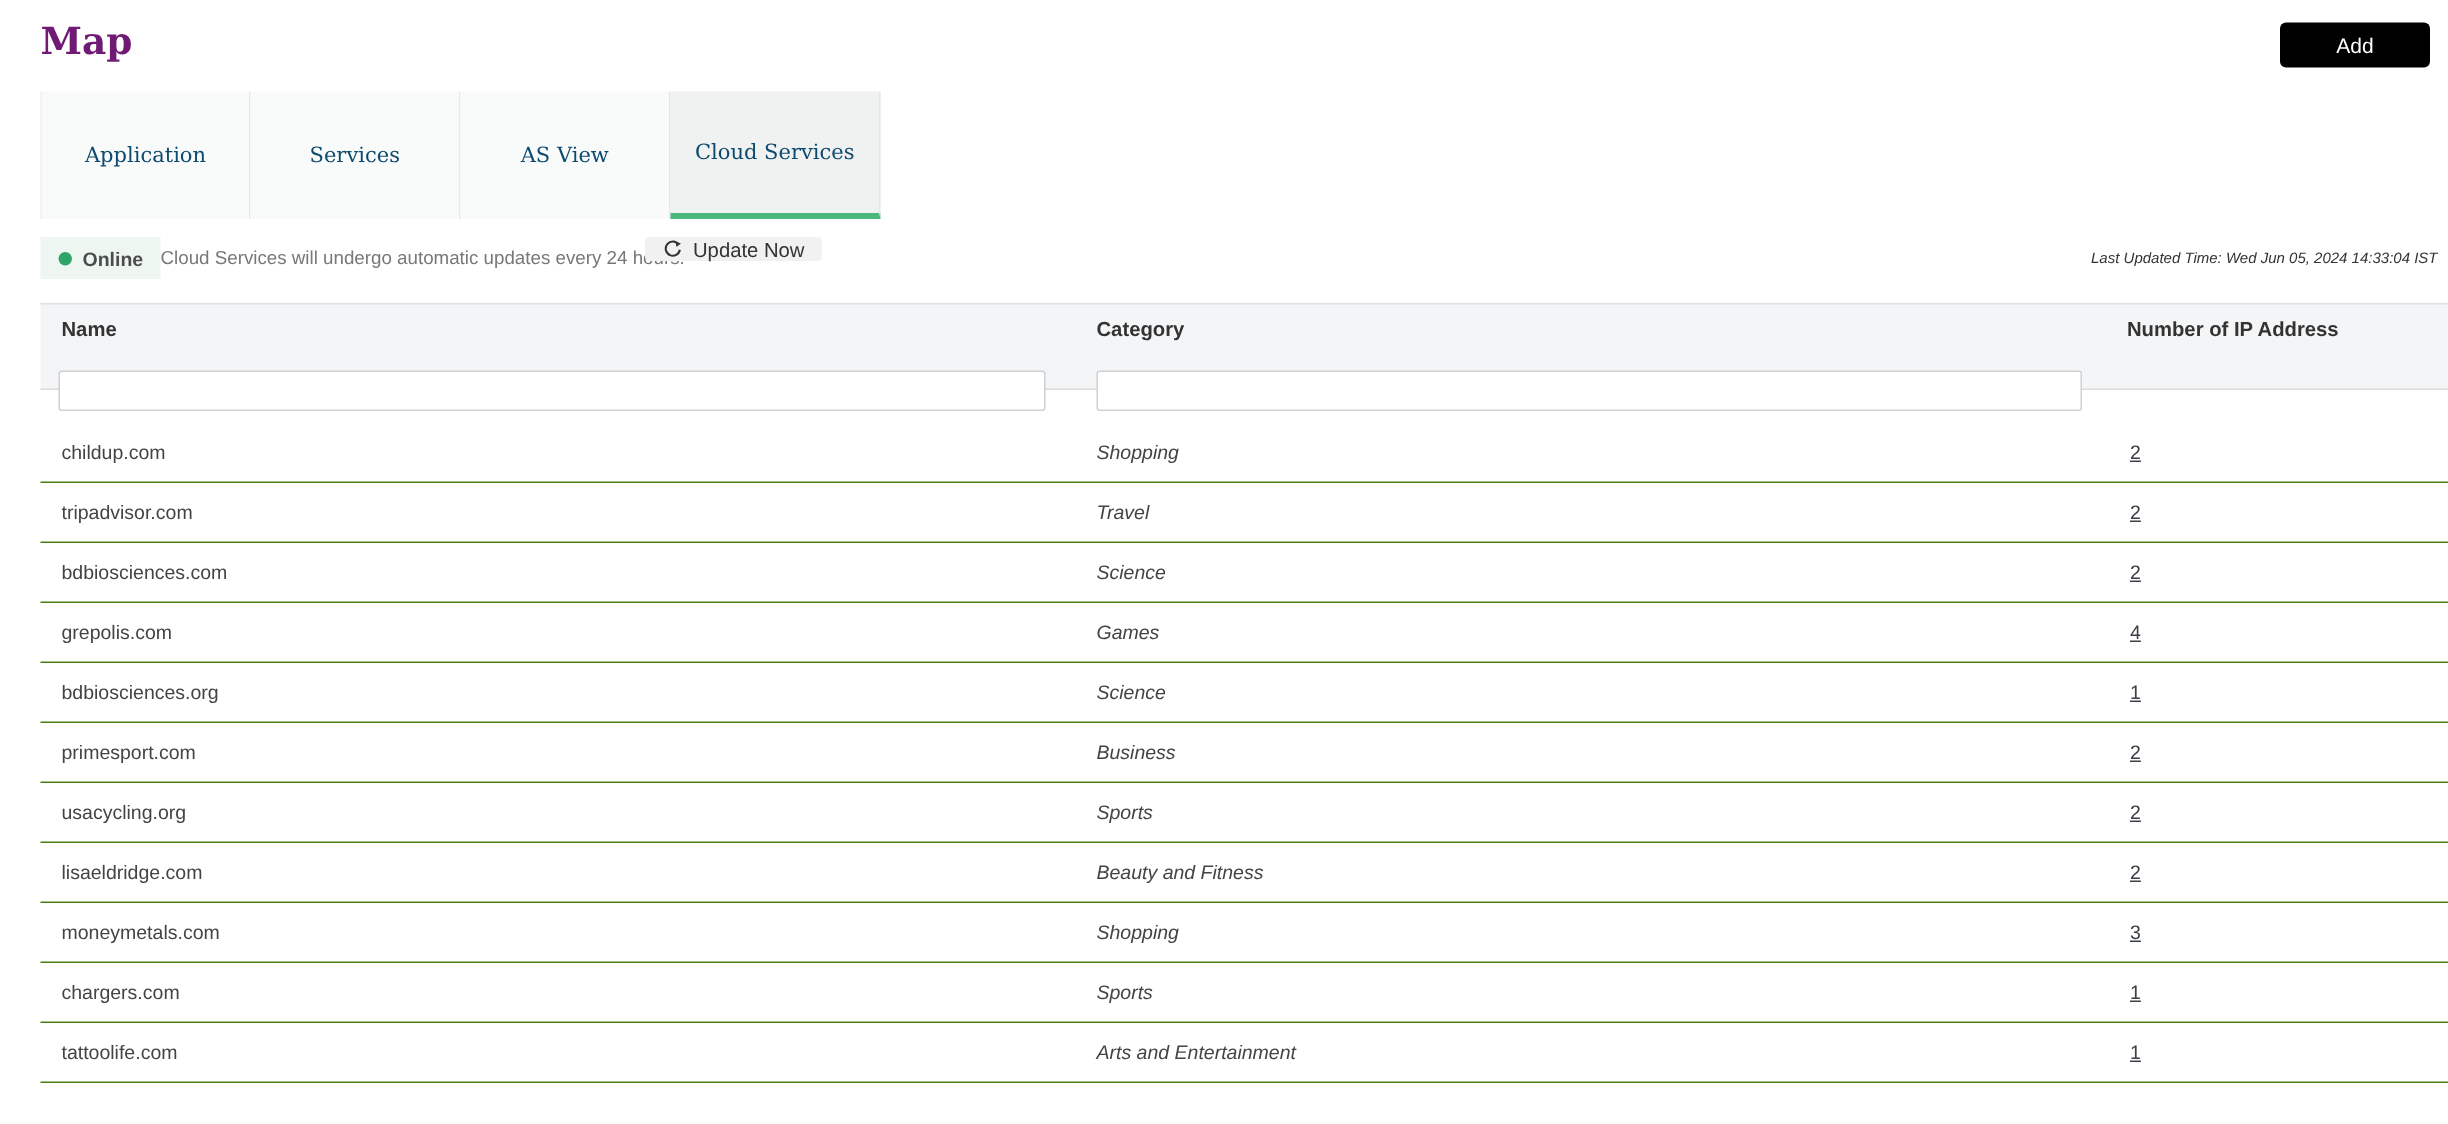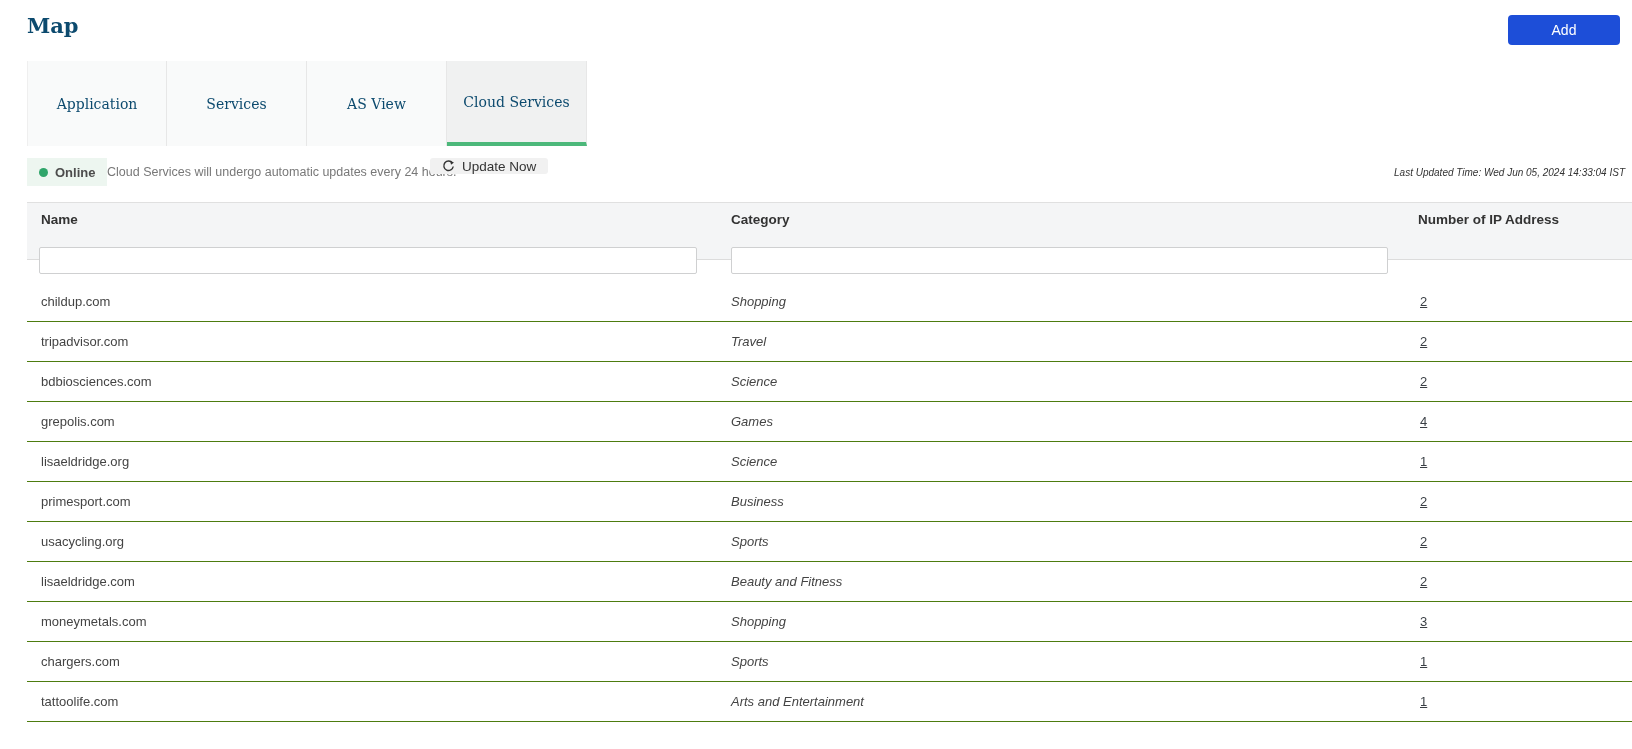--- a/index.html
+++ b/index.html
@@ -9,28 +9,28 @@
     background: #ffffff;
     font-family: "Liberation Sans", sans-serif;
     color: #444;
     overflow: hidden;
   }
 
   
   .page-title {
     position: absolute; left: 27px; top: 13px;
     font-family: "DejaVu Serif", serif;
-    font-size: 21px; font-weight: 600; color: #0c4a6e;
+    font-size: 25px; font-weight: 600; color: #701a75;
   }
 
   
   .add-btn {
     position: absolute; right: 12px; top: 15px;
-    width: 112px; height: 30px;
-    background: #1d4ed8; border: none; border-radius: 4px;
+    width: 100px; height: 30px;
+    background: #000000; border: none; border-radius: 4px;
     color: #fff; font-size: 14px; font-family: "Liberation Sans", sans-serif;
     cursor: pointer;
   }
 
   
   .tab-bar {
     position: absolute; left: 27px; top: 61px;
     display: flex; height: 85px;
   }
   .tab {
@@ -184,21 +184,21 @@
       <span class="cell-name">bdbiosciences.com</span>
       <span class="cell-category">Science</span>
       <span class="cell-ip">2</span>
     </div>
     <div class="trow">
       <span class="cell-name">grepolis.com</span>
       <span class="cell-category">Games</span>
       <span class="cell-ip">4</span>
     </div>
     <div class="trow">
-      <span class="cell-name">lisaeldridge.org</span>
+      <span class="cell-name">bdbiosciences.org</span>
       <span class="cell-category">Science</span>
       <span class="cell-ip">1</span>
     </div>
     <div class="trow">
       <span class="cell-name">primesport.com</span>
       <span class="cell-category">Business</span>
       <span class="cell-ip">2</span>
     </div>
     <div class="trow">
       <span class="cell-name">usacycling.org</span>

